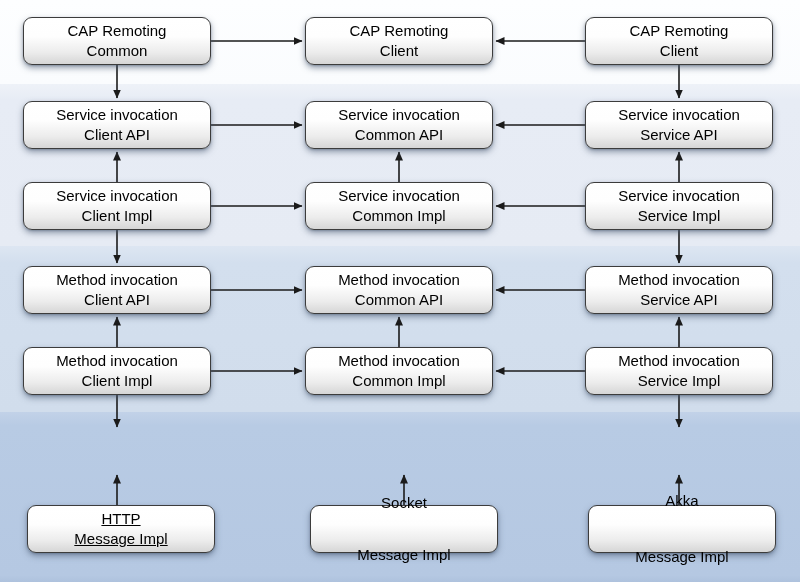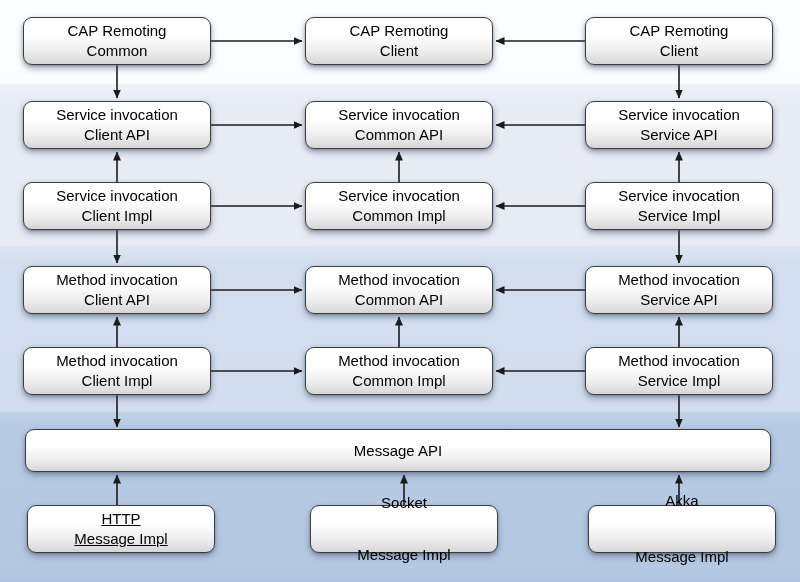--- a/index.html
+++ b/index.html
@@ -149,23 +149,20 @@
   </div>
   <div class="node" style="left:305px; top:347px;">
     <span>Method invocation</span>
     <span>Common Impl</span>
   </div>
   <div class="node" style="left:585px; top:347px;">
     <span>Method invocation</span>
     <span>Service Impl</span>
   </div>
 
-  <div class="node wide" style="left:25px; top:429px;">
-    <span>Message API</span>
-  </div>
 
   <div class="node" style="left:27px;  top:505px;text-decoration:underline;">
     <span>HTTP</span>
     <span>Message Impl</span>
   </div>
   <div class="node" style="left:310px; top:505px;gap:32px;">
     <span>Socket</span>
     <span>Message Impl</span>
   </div>
   <div class="node" style="left:588px; top:505px;gap:36px;">

